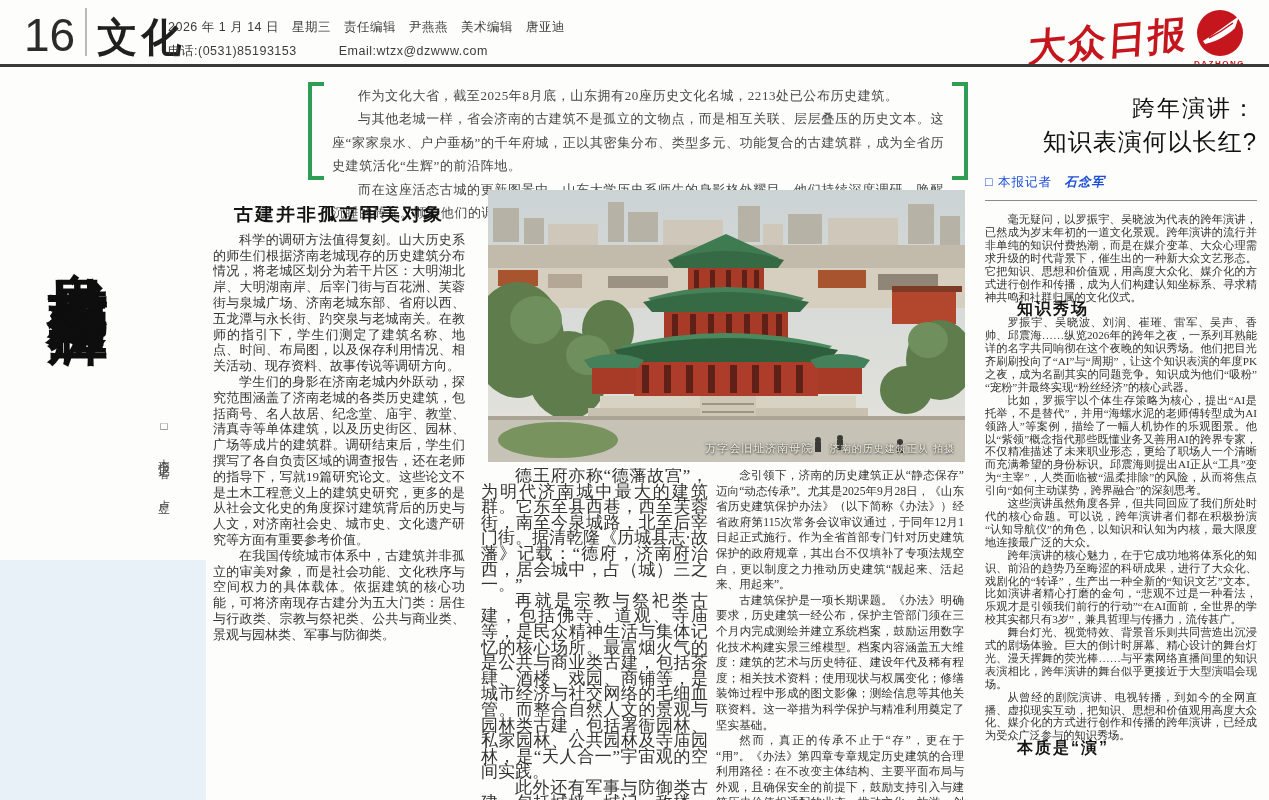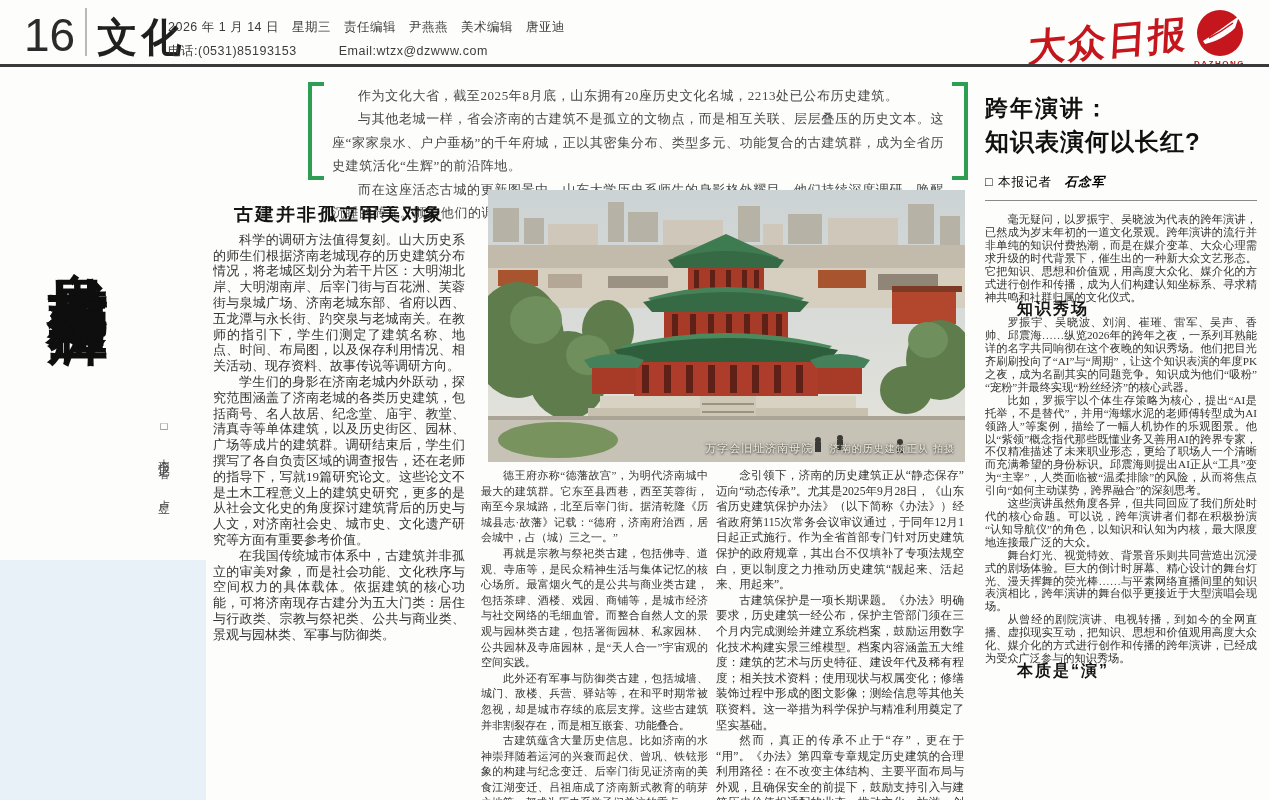--- a/index.html
+++ b/index.html
@@ -32,36 +32,36 @@
   .v-byline{position:absolute;left:156px;top:420px;height:220px;writing-mode:vertical-rl;text-orientation:upright;
             font-family:"Liberation Sans",sans-serif;font-size:11.5px;color:#4a4a4a;letter-spacing:3px;}
   .v-byline .nm{margin-top:14px;font-family:"DejaVu Serif",serif;}
   
   .colhead{font-family:"Liberation Sans",sans-serif;font-weight:bold;font-size:19px;color:#141414;
            text-align:center;letter-spacing:2px;margin:0 0 10px 0;}
   .col p{margin:0;text-indent:2em;text-align:justify;}
   .col1{position:absolute;left:213px;top:206px;width:252px;height:594px;overflow:hidden;
         font-size:13px;line-height:15.8px;color:#333;}
   .col2{position:absolute;left:481px;top:468px;width:227px;height:332px;overflow:hidden;
-        font-size:11px;line-height:15.6px;color:#333;}
+        font-size:17px;line-height:15.6px;color:#333;}
   .col3{position:absolute;left:716px;top:468px;width:248px;height:332px;overflow:hidden;
         font-size:11.6px;line-height:15.6px;color:#333;}
   
   .photo{position:absolute;left:488px;top:190px;width:477px;height:272px;overflow:hidden;background:#cdd2d2;}
   .photo svg{display:block;}
   .caption{position:absolute;right:10px;bottom:6px;font-size:11px;color:#f3efe6;letter-spacing:1px;
            text-shadow:0 0 3px #4a4a42,0 1px 2px #4a4a42;font-family:"DejaVu Serif",serif;}
   .caption .credit{margin-left:12px;font-size:10px;}
   
   .rart{position:absolute;left:985px;top:92px;width:272px;height:708px;overflow:hidden;}
-  .r-headline{font-family:"Liberation Sans",sans-serif;font-weight:bold;color:#111;text-align:left;line-height:1.45;margin:0;}
+  .r-headline{font-family:"Liberation Sans",sans-serif;font-weight:normal;color:#111;text-align:right;line-height:1.45;margin:0;}
   .r-headline .l1{font-size:23px;letter-spacing:2px;display:block;}
   .r-headline .l2{font-size:24px;letter-spacing:1px;display:block;}
   .r-byline{margin-top:14px;padding-bottom:9px;border-bottom:1.5px solid #8a8a8a;
-            font-family:"Liberation Sans",sans-serif;font-size:12.5px;color:#000000;letter-spacing:1px;}
+            font-family:"Liberation Sans",sans-serif;font-size:12.5px;color:#1d4ed8;letter-spacing:1px;}
   .r-byline .nm{font-family:"DejaVu Serif",serif;font-style:italic;font-weight:bold;margin-left:8px;}
   .r-body{margin-top:12px;font-size:11.2px;line-height:12.9px;color:#333;}
   .r-body p{margin:0;text-indent:2em;text-align:justify;}
   .r-subhead{font-family:Liberation Sans, sans-serif;font-weight:bold;font-size:16px;color:#141414;
              text-align:center;letter-spacing:2px;margin:13px 0 11px 0;text-indent:0;}
 </style>
 </head>
 <body>
 
 <div class="page">
@@ -270,19 +270,20 @@
     <div class="r-byline">
       <span>□ 本报记者</span>
       <span class="nm">石念军</span>
     </div>
     <div class="r-body">
       <p>毫无疑问，以罗振宇、吴晓波为代表的跨年演讲，已然成为岁末年初的一道文化景观。跨年演讲的流行并非单纯的知识付费热潮，而是在媒介变革、大众心理需求升级的时代背景下，催生出的一种新大众文艺形态。它把知识、思想和价值观，用高度大众化、媒介化的方式进行创作和传播，成为人们构建认知坐标系、寻求精神共鸣和社群归属的文化仪式。</p>
       <p class="r-subhead">知识秀场</p>
       <p>罗振宇、吴晓波、刘润、崔璀、雷军、吴声、香帅、邱震海……纵览2026年的跨年之夜，一系列耳熟能详的名字共同响彻在这个夜晚的知识秀场。他们把目光齐刷刷投向了“AI”与“周期”，让这个知识表演的年度PK之夜，成为名副其实的同题竞争。知识成为他们“吸粉”“宠粉”并最终实现“粉丝经济”的核心武器。</p>
       <p>比如，罗振宇以个体生存策略为核心，提出“AI是托举，不是替代”，并用“海螺水泥的老师傅转型成为AI领路人”等案例，描绘了一幅人机协作的乐观图景。他以“紫领”概念指代那些既懂业务又善用AI的跨界专家，不仅精准描述了未来职业形态，更给了职场人一个清晰而充满希望的身份标识。邱震海则提出AI正从“工具”变为“主宰”，人类面临被“温柔排除”的风险，从而将焦点引向“如何主动谋势，跨界融合”的深刻思考。</p>
       <p>这些演讲虽然角度各异，但共同回应了我们所处时代的核心命题。可以说，跨年演讲者们都在积极扮演“认知导航仪”的角色，以知识和认知为内核，最大限度地连接最广泛的大众。</p>
+      <p>跨年演讲的核心魅力，在于它成功地将体系化的知识、前沿的趋势乃至晦涩的科研成果，进行了大众化、戏剧化的“转译”，生产出一种全新的“知识文艺”文本。比如演讲者精心打磨的金句，“悲观不过是一种看法，乐观才是引领我们前行的行动”“在AI面前，全世界的学校其实都只有3岁”，兼具哲理与传播力，流传甚广。</p>
       <p>舞台灯光、视觉特效、背景音乐则共同营造出沉浸式的剧场体验。巨大的倒计时屏幕、精心设计的舞台灯光、漫天挥舞的荧光棒……与平素网络直播间里的知识表演相比，跨年演讲的舞台似乎更接近于大型演唱会现场。</p>
       <p>从曾经的剧院演讲、电视转播，到如今的全网直播、虚拟现实互动，把知识、思想和价值观用高度大众化、媒介化的方式进行创作和传播的跨年演讲，已经成为受众广泛参与的知识秀场。</p>
       <p class="r-subhead">本质是“演”</p>
     </div>
   </div>
 
 </div>
 
 </body></html>

